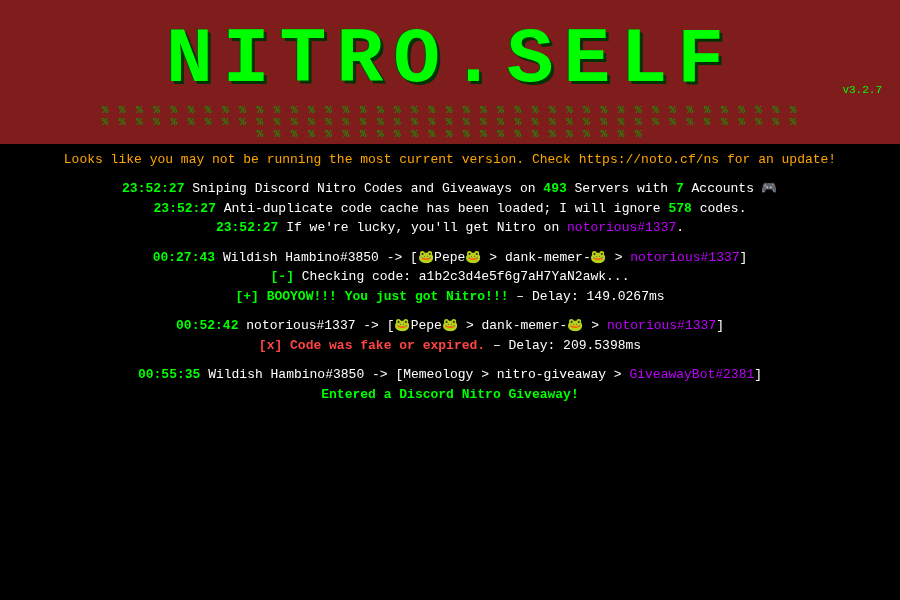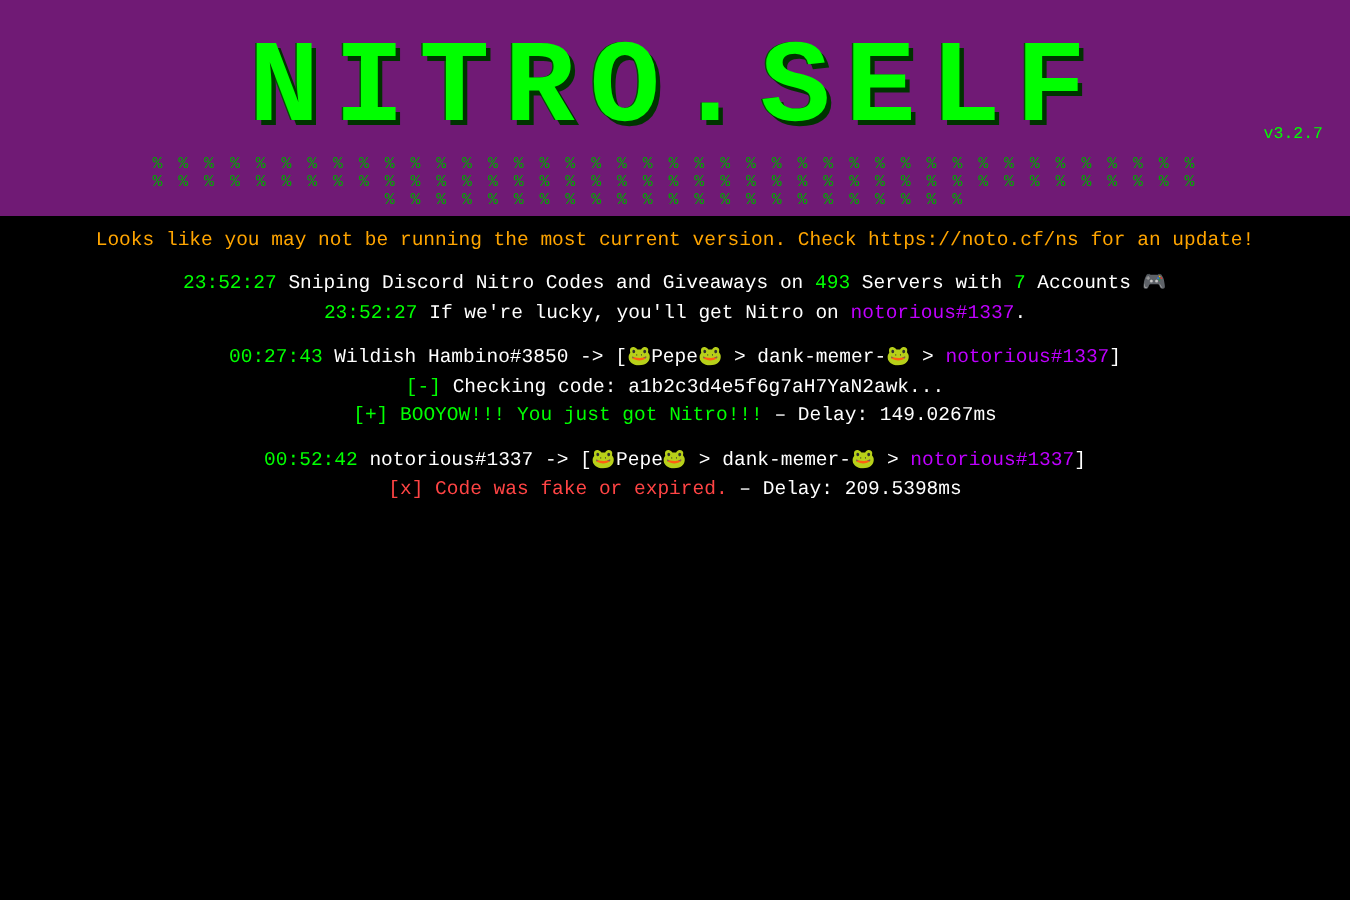--- a/index.html
+++ b/index.html
@@ -8,21 +8,21 @@
       color: #00ff00;
       font-family: 'Courier New', Courier, monospace;
       font-size: 13px;
       width: 900px;
       height: 600px;
       overflow: hidden;
     }
 
     
     #logo-container {
-      background: #701a75;
+      background: #7f1d1d;
       padding: 10px 0 0 0;
       display: flex;
       flex-direction: column;
       align-items: center;
     }
 
     #content {
       padding: 8px 10px;
       text-align: center;
     }
@@ -37,23 +37,23 @@
     .log-block {
       margin-bottom: 10px;
     }
 
     .log-line {
       font-size: 13px;
       line-height: 1.5;
       white-space: nowrap;
     }
     .white { color: #ffffff; }
-    .green { color: #00ff00; }
+    .green { color: #00ff00; font-weight: bold; }
     .purple { color: #bf00ff; }
-    .red { color: #ff4444; }
+    .red { color: #ff4444; font-weight: bold; }
   </style>
 </head>
 <body>
 
 <div id="logo-container">
   <div style="position:relative; width:100%; text-align:center; padding: 6px 0 0 0;">
     <span style="
       font-size: 78px;
       font-weight: 900;
       color: #00ff00;
@@ -111,20 +111,23 @@
 
   <div class="warn-line">
     <span>Looks like you may not be running the most current version. Check </span><span style="color:#ffa500; cursor:pointer;">https://noto.cf/ns</span><span> for an update!</span>
   </div>
 
   <div class="log-block">
     <div class="log-line">
       <span class="green">23:52:27</span> <span class="white">Sniping Discord Nitro Codes and Giveaways on </span><span class="green">493</span><span class="white"> Servers with </span><span class="green">7</span><span class="white"> Accounts 🎮</span>
     </div>
     <div class="log-line">
+      <span class="green">23:52:27</span> <span class="white">Anti-duplicate code cache has been loaded; I will ignore </span><span class="green">578</span><span class="white"> codes.</span>
+    </div>
+    <div class="log-line">
       <span class="green">23:52:27</span> <span class="white">If we're lucky, you'll get Nitro on </span><span class="purple">notorious#1337</span><span class="white">.</span>
     </div>
   </div>
 
   <div class="log-block">
     <div class="log-line">
       <span class="green">00:27:43</span> <span class="white">Wildish Hambino#3850 -&gt; [🐸Pepe🐸 &gt; dank-memer-🐸 &gt; </span><span class="purple">notorious#1337</span><span class="white">]</span>
     </div>
     <div class="log-line">
       <span class="green">[-]</span> <span class="white">Checking code: a1b2c3d4e5f6g7aH7YaN2awk...</span>
@@ -137,14 +140,22 @@
   <div class="log-block">
     <div class="log-line">
       <span class="green">00:52:42</span> <span class="white">notorious#1337 -&gt; [🐸Pepe🐸 &gt; dank-memer-🐸 &gt; </span><span class="purple">notorious#1337</span><span class="white">]</span>
     </div>
     <div class="log-line">
       <span class="red">[x] Code was fake or expired.</span> <span class="white">– Delay: 209.5398ms</span>
     </div>
   </div>
 
 
+  <div class="log-block">
+    <div class="log-line">
+      <span class="green">00:55:35</span> <span class="white">Wildish Hambino#3850 -&gt; [Memeology &gt; nitro-giveaway &gt; </span><span class="purple">GiveawayBot#2381</span><span class="white">]</span>
+    </div>
+    <div class="log-line">
+      <span class="green">Entered a Discord Nitro Giveaway!</span>
+    </div>
+  </div>
 
 </div>
 
 </body></html>

